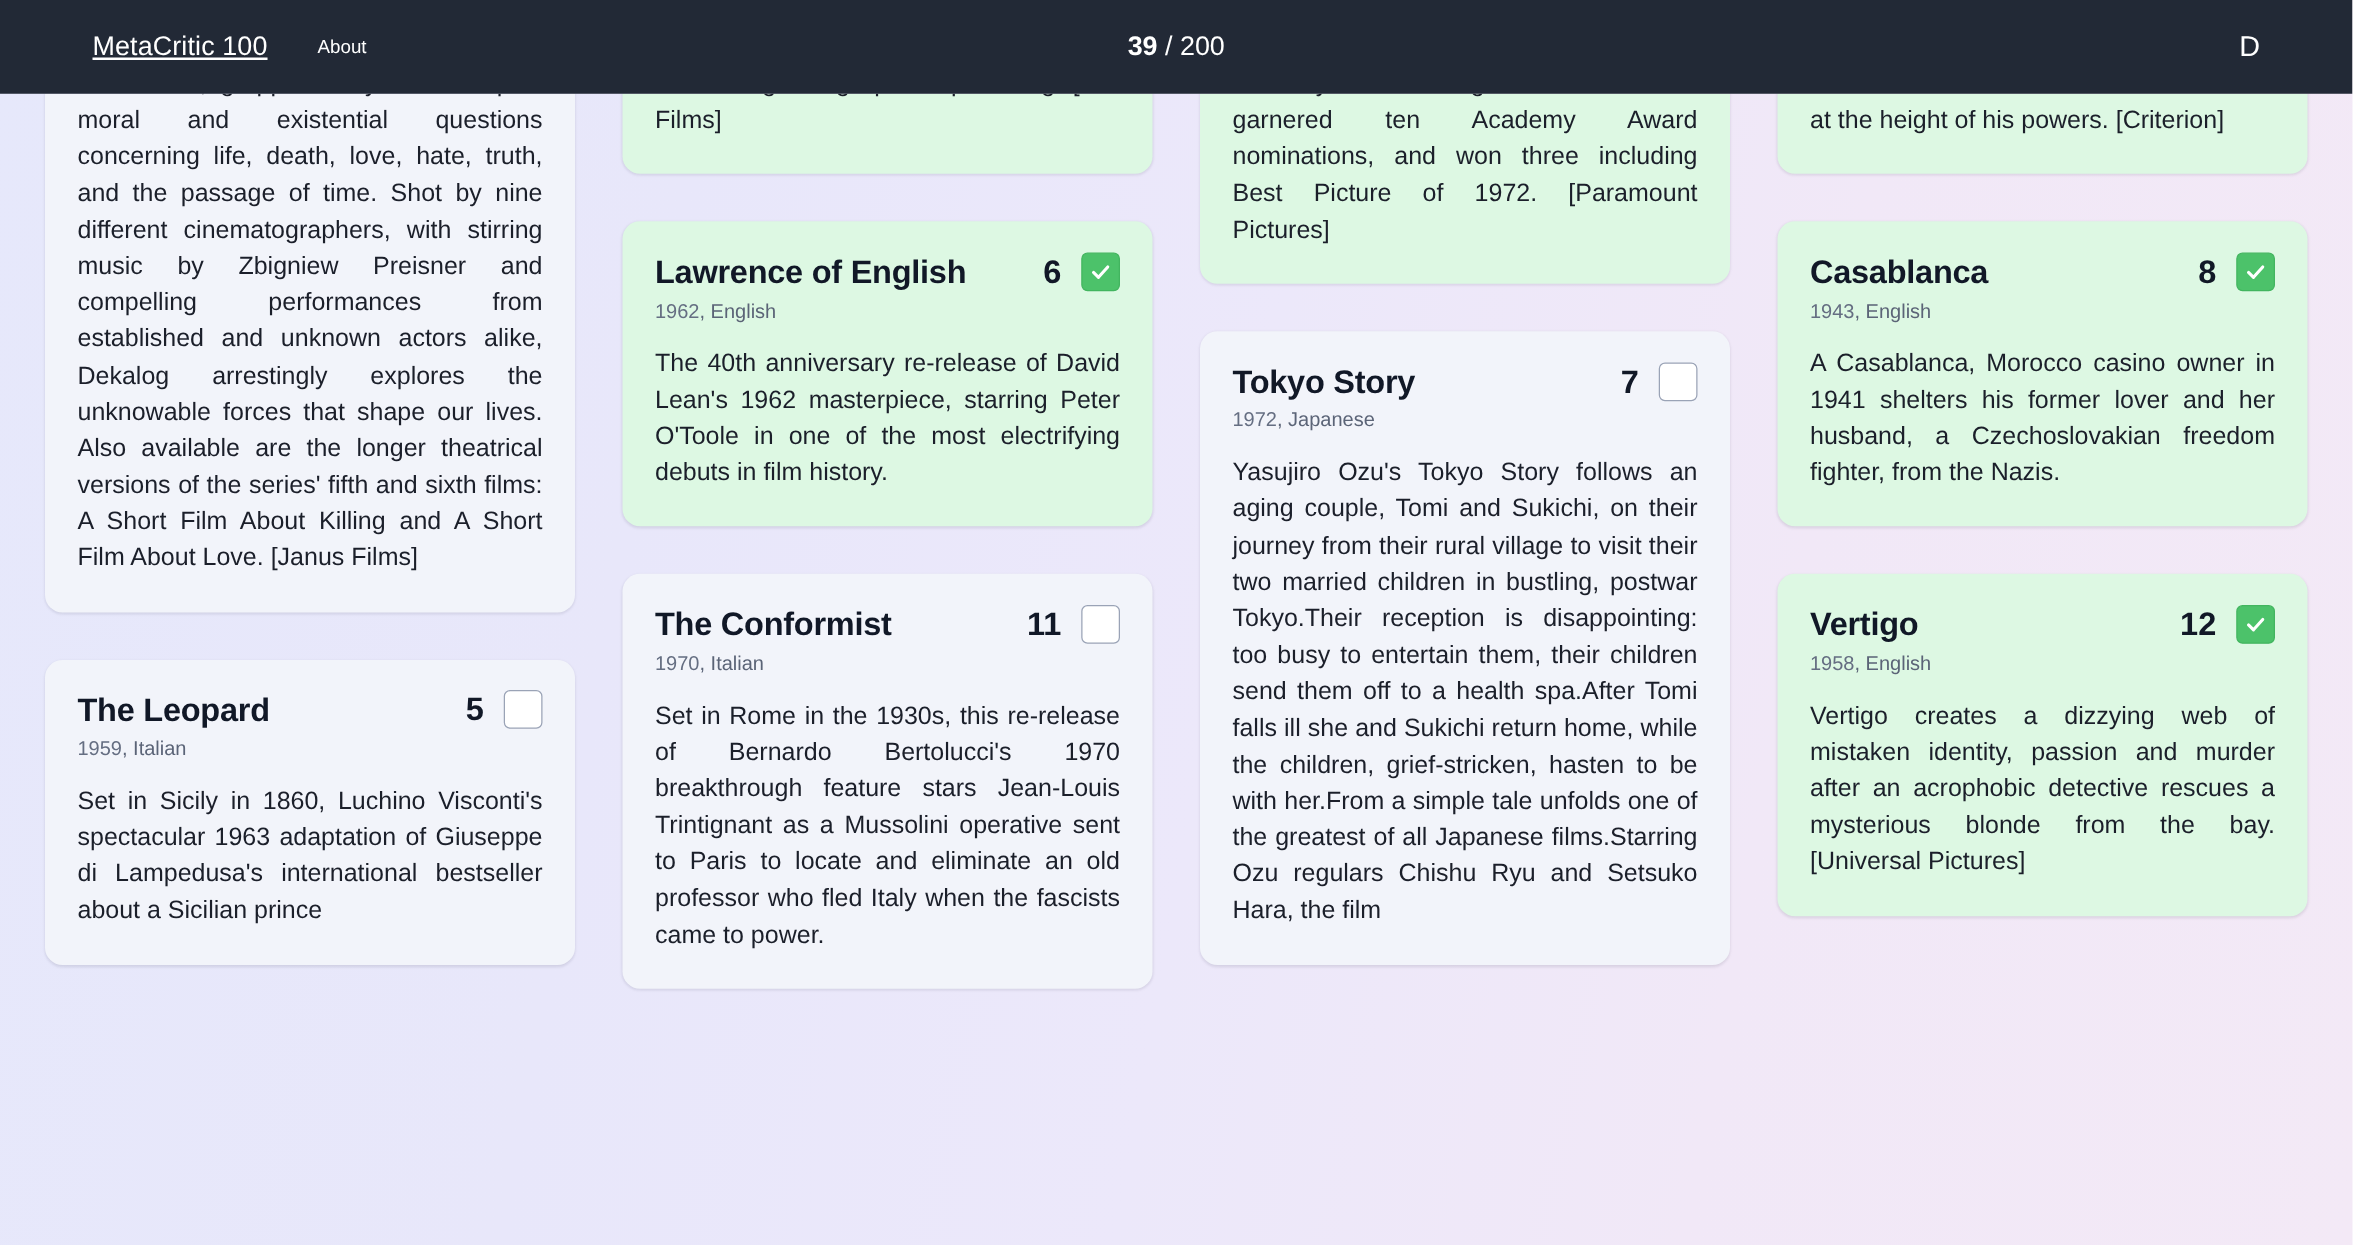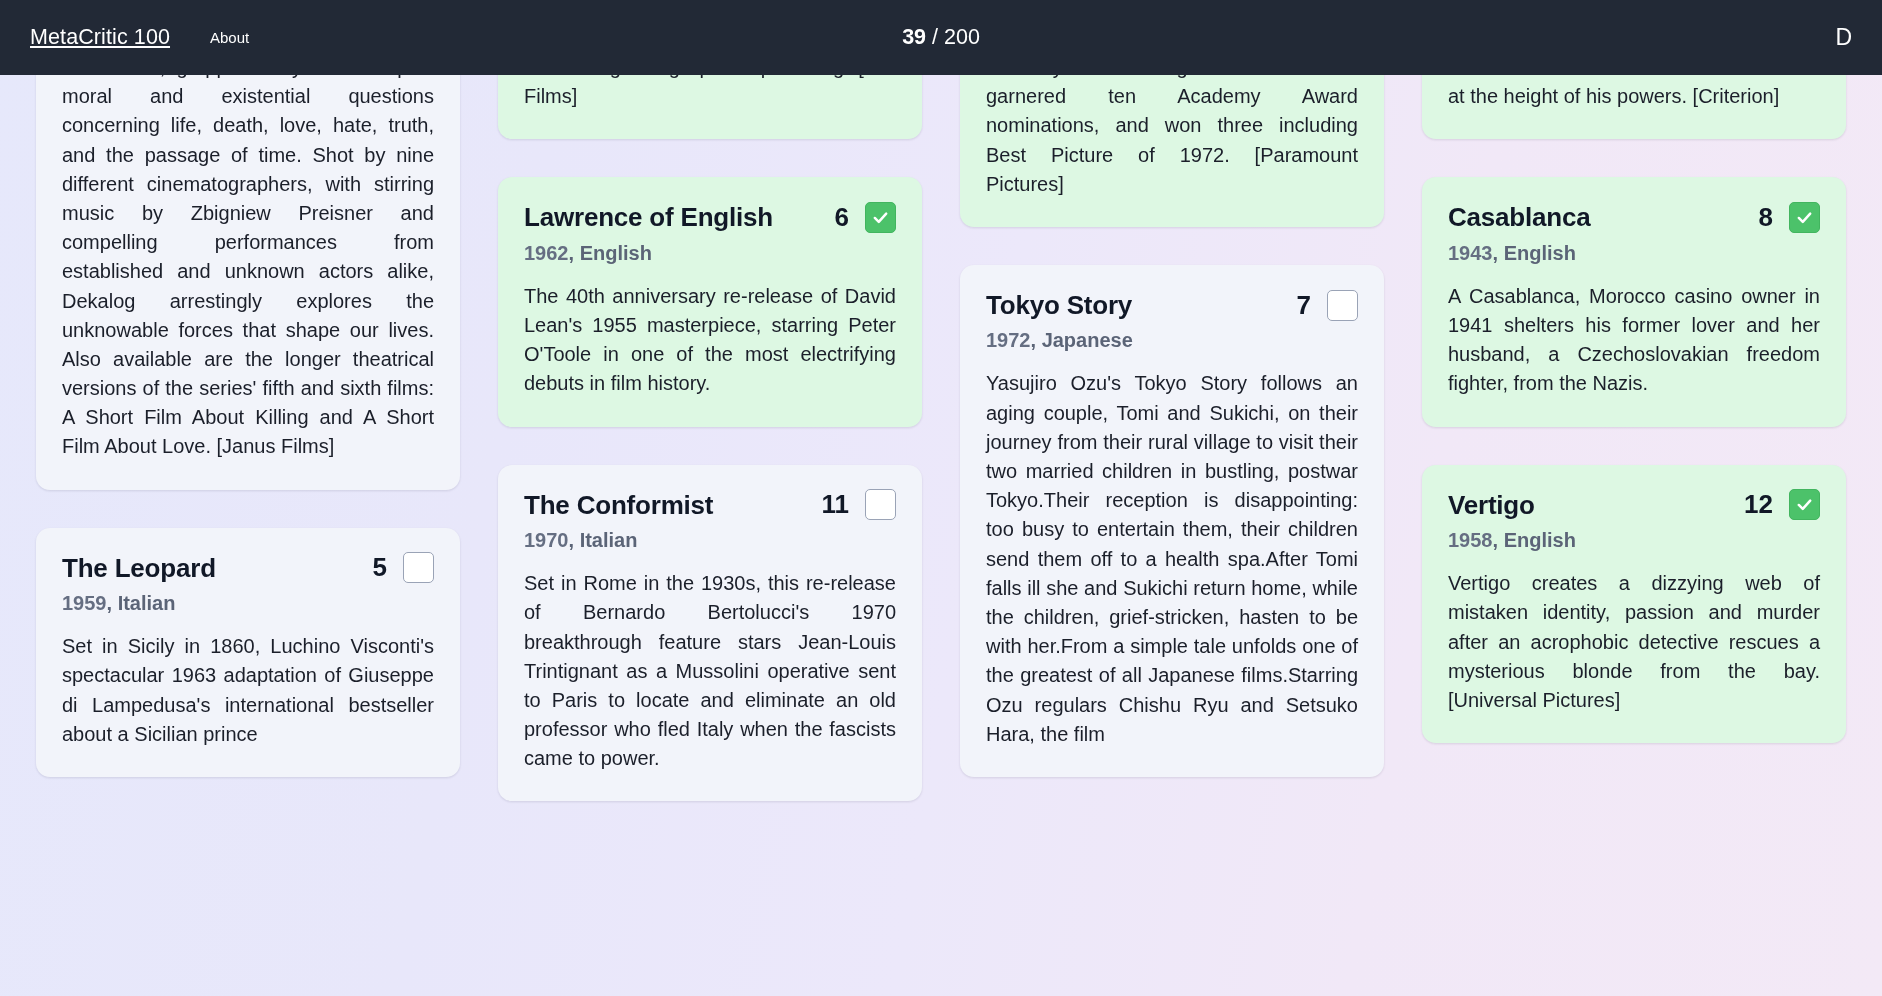--- a/index.html
+++ b/index.html
@@ -13,21 +13,21 @@
     background: linear-gradient(100deg, #e6e8fb 0%, #e8e7fa 28%, #ece8fa 52%, #f1e8f7 74%, #f3e9f6 100%);
   }
 
   
   .navbar {
     position: relative;
     height: 75px;
     background: #222936;
     display: flex;
     align-items: center;
-    padding: 0 30px;
+    padding: 0 74px;
     z-index: 20;
   }
   .nav-left {
     display: flex;
     align-items: center;
     gap: 40px;
   }
   .brand {
     color: #ffffff;
     font-size: 21.5px;
@@ -128,25 +128,24 @@
     align-items: center;
     justify-content: center;
   }
   .checkbox.checked {
     background: #4cc26a;
     border-color: #42b55f;
   }
   .checkbox .tick { display: none; }
   .checkbox.checked .tick { display: block; }
   .card-meta {
-    font-size: 20px;
+    font-size: 16px;
     color: #5b6477;
     margin-bottom: 16px;
     line-height: 1.3;
-    font-weight: bold;
   }
   .card-meta .year { color: #656e82; }
   .card-body {
     font-size: 20px;
     line-height: 1.46;
     color: #1b1f2a;
     text-align: justify;
     text-justify: inter-word;
     hyphens: none;
   }
@@ -201,21 +200,21 @@
       <span class="card-rank">6</span>
       <span class="checkbox checked">
         <svg class="tick" width="19" height="19" viewBox="0 0 20 20" aria-hidden="true">
           <path d="M4 10.5 L8.2 14.6 L16 5.9" fill="none" stroke="#ffffff" stroke-width="2.6" stroke-linecap="round" stroke-linejoin="round"></path>
         </svg>
       </span>
     </header>
     <div class="card-meta">
       <span class="year">1962</span><span>, </span><span class="lang">English</span>
     </div>
-    <p class="card-body">The 40th anniversary re-release of David Lean's 1955 masterpiece, starring Peter O'Toole in one of the most electrifying debuts in film history.</p>
+    <p class="card-body">The 40th anniversary re-release of David Lean's 1962 masterpiece, starring Peter O'Toole in one of the most electrifying debuts in film history.</p>
   </article>
 
   <article class="card">
     <header class="card-head">
       <h2 class="card-title">The Conformist</h2>
       <span class="card-rank">11</span>
       <span class="checkbox">
         
       </span>
     </header>

